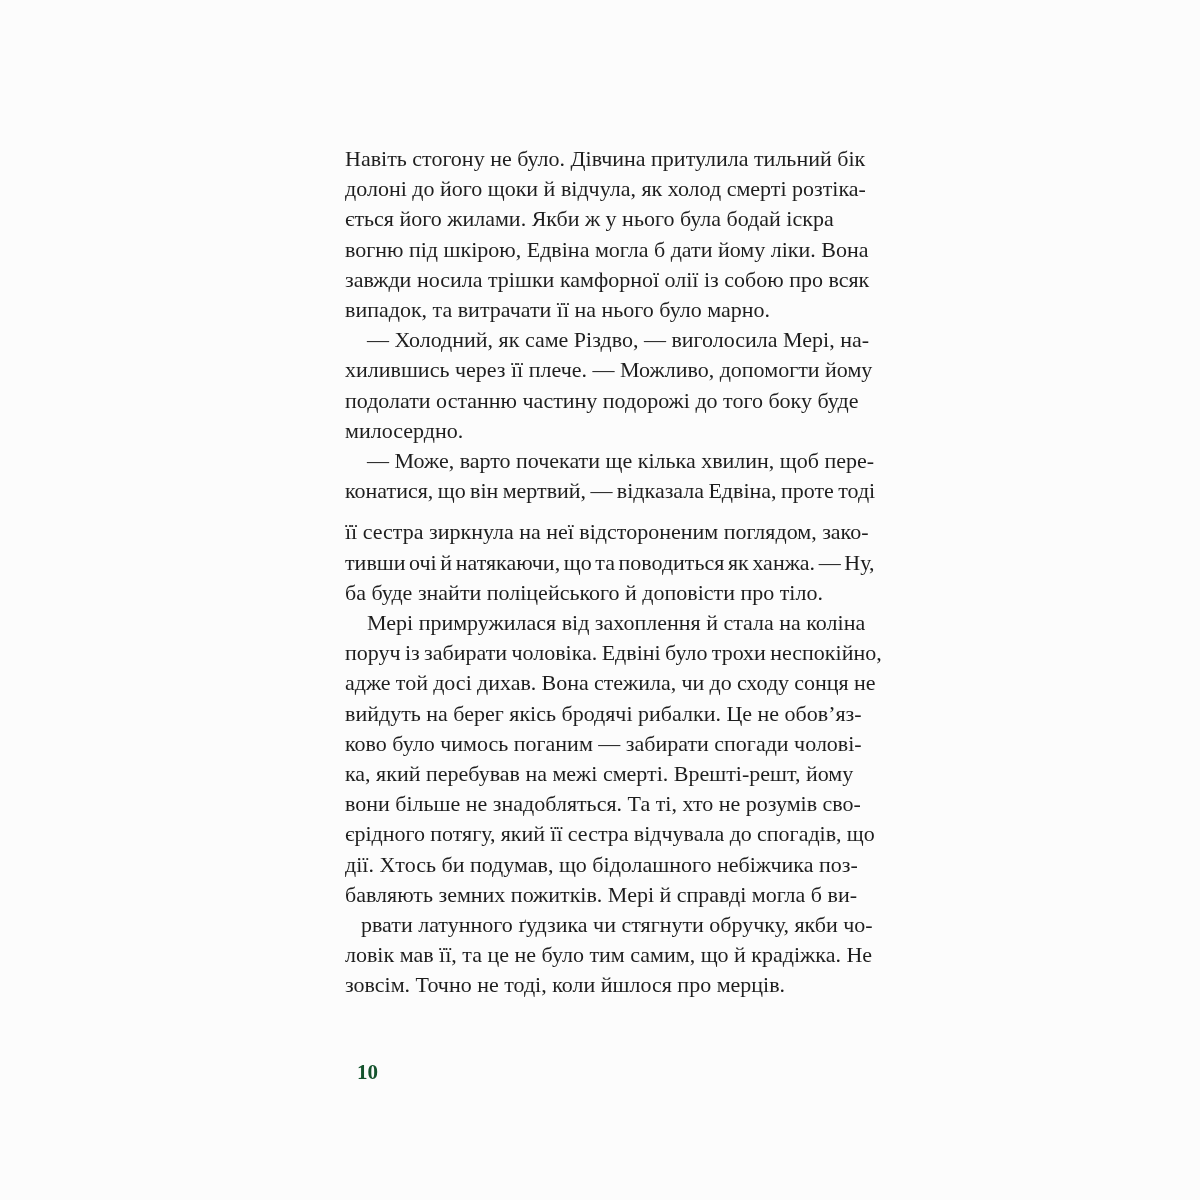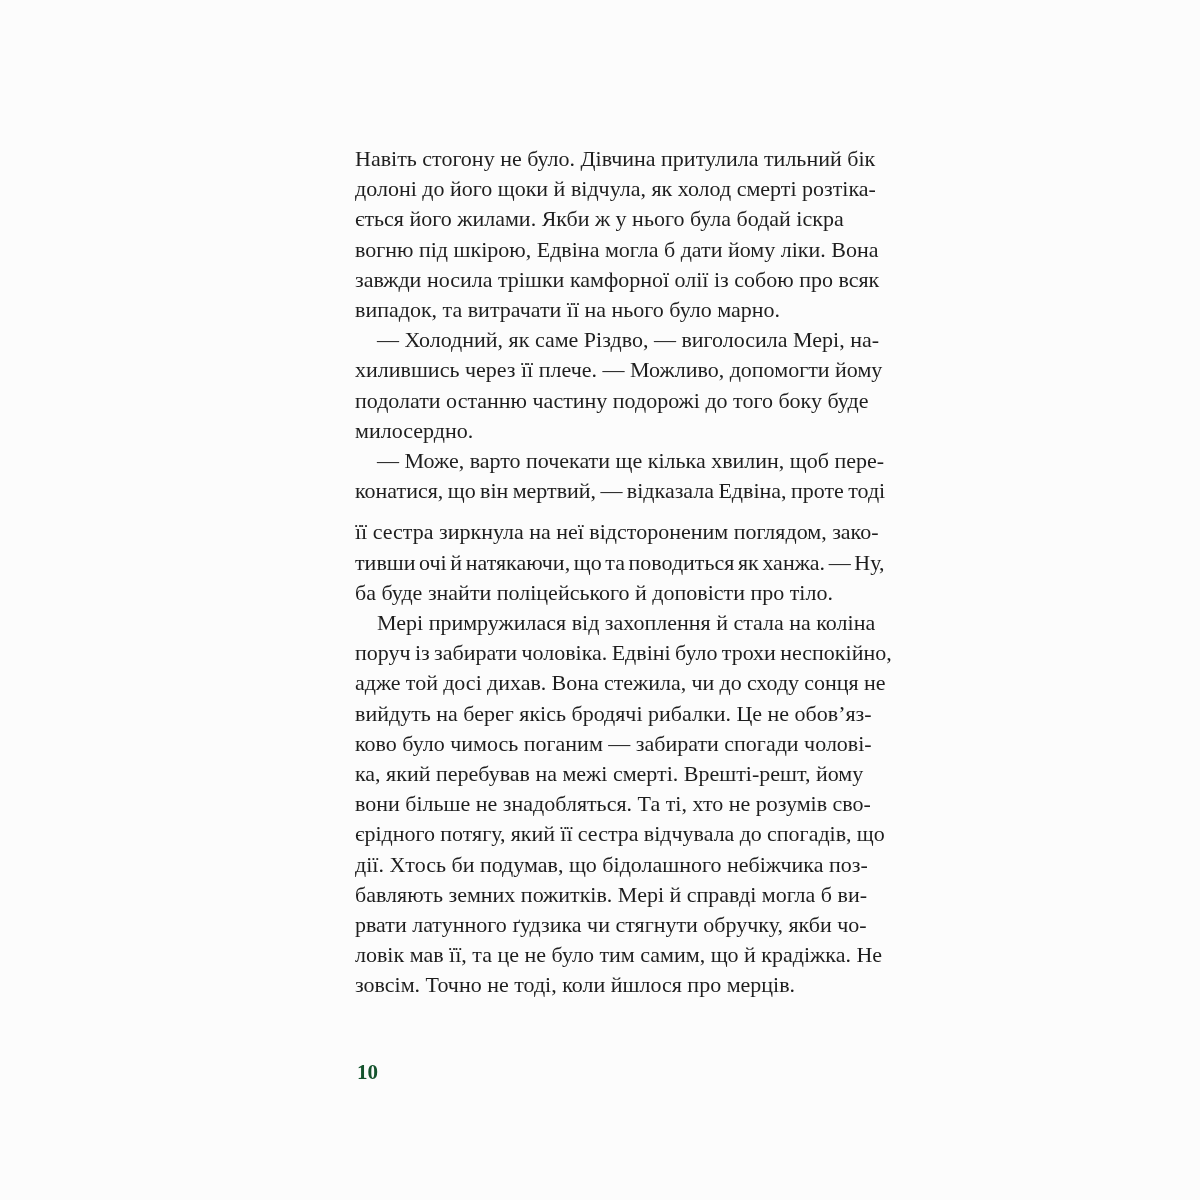--- a/index.html
+++ b/index.html
@@ -13,21 +13,21 @@
     background: #fcfcfc;
     font-family: "Liberation Serif", "DejaVu Serif", serif;
   }
   .book-page {
     position: relative;
     width: 1200px;
     height: 1200px;
   }
   .text-block {
     position: absolute;
-    left: 355px;
+    left: 345px;
     top: 144px;
     width: 530px;
     font-size: 22px;
     line-height: 30.2px;
     color: #1e1e1e;
   }
   .para { margin: 0; padding: 0; }
   .text-line {
     white-space: nowrap;
     overflow: visible;
@@ -75,19 +75,19 @@
         <div class="text-line indent" style="word-spacing: 0px;">Мері примружилася від захоплення й стала на коліна</div>
         <div class="text-line" style="word-spacing: -1.14286px;">поруч із забирати чоловіка. Едвіні було трохи неспокійно,</div>
         <div class="text-line" style="word-spacing: -0.3px;">адже той досі дихав. Вона стежила, чи до сходу сонця не</div>
         <div class="text-line" style="word-spacing: 0px;">вийдуть на берег якісь бродячі рибалки. Це не обов’яз-</div>
         <div class="text-line" style="word-spacing: 0px;">ково було чимось поганим — забирати спогади чолові-</div>
         <div class="text-line" style="word-spacing: 0px;">ка, який перебував на межі смерті. Врешті-решт, йому</div>
         <div class="text-line" style="word-spacing: 0px;">вони більше не знадобляться. Та ті, хто не розумів сво-</div>
         <div class="text-line" style="word-spacing: -0.25px;">єрідного потягу, який її сестра відчувала до спогадів, що</div>
         <div class="text-line" style="word-spacing: 0px;">дії. Хтось би подумав, що бідолашного небіжчика поз-</div>
         <div class="text-line" style="word-spacing: 0px;">бавляють земних пожитків. Мері й справді могла б ви-</div>
-        <div class="text-line" style="word-spacing: 0px;">рвати латунного ґудзика чи стягнути обручку, якби чо-</div>
+        <div class="text-line" style="word-spacing: 0px; margin-left: 16px;">рвати латунного ґудзика чи стягнути обручку, якби чо-</div>
         <div class="text-line" style="word-spacing: 0px;">ловік мав її, та це не було тим самим, що й крадіжка. Не</div>
         <div class="text-line">зовсім. Точно не тоді, коли йшлося про мерців.</div>
       </div>
     </div>
   <div class="page-number">10</div>
 </div>
 
 </body></html>

